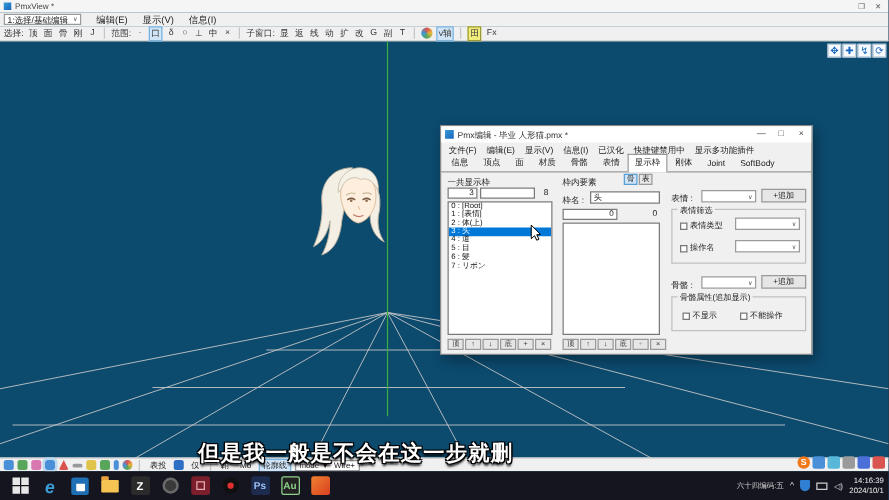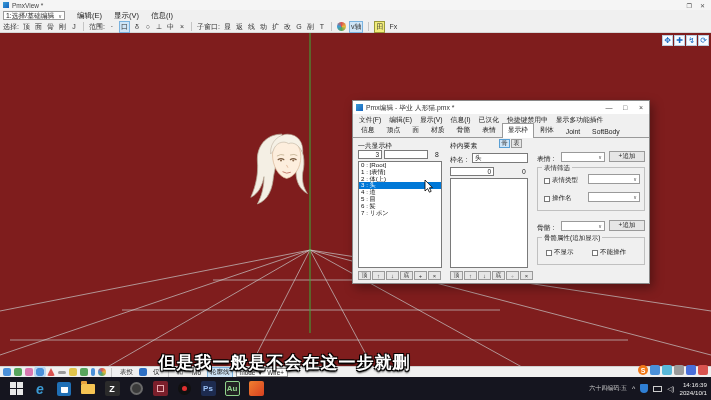--- a/index.html
+++ b/index.html
@@ -1,17 +1,17 @@
 <!DOCTYPE html>
 <html><head>
 <meta charset="utf-8">
 <style>
   html,body{margin:0;padding:0;background:#333;}
   *{box-sizing:border-box;}
-  .screen{position:relative;width:711px;height:400px;background:#7f1d1d;overflow:hidden;
+  .screen{position:relative;width:711px;height:400px;background:#0c4a6e;overflow:hidden;
     font-family:"Liberation Sans",sans-serif;color:#222;}
   
   .titlebar{position:absolute;left:0;top:0;width:711px;height:10px;background:#f5f5f5;
     display:flex;align-items:center;font-size:6.5px;color:#444;}
   .app-ico{width:6px;height:6px;margin:0 3px 0 3px;background:linear-gradient(135deg,#3b9bd4,#1565c0);}
   .wincontrols{margin-left:auto;display:flex;gap:8px;padding-right:6px;font-size:6px;color:#555;}
   .menubar{position:absolute;left:0;top:10px;width:711px;height:11px;background:#f0f0f0;
     display:flex;align-items:center;font-size:7.5px;gap:12px;padding-left:3px;}
   .modebox{border:1px solid #9a9a9a;background:#fff;height:9px;display:flex;align-items:center;
     padding:0 2px;font-size:6.8px;gap:4px;}

